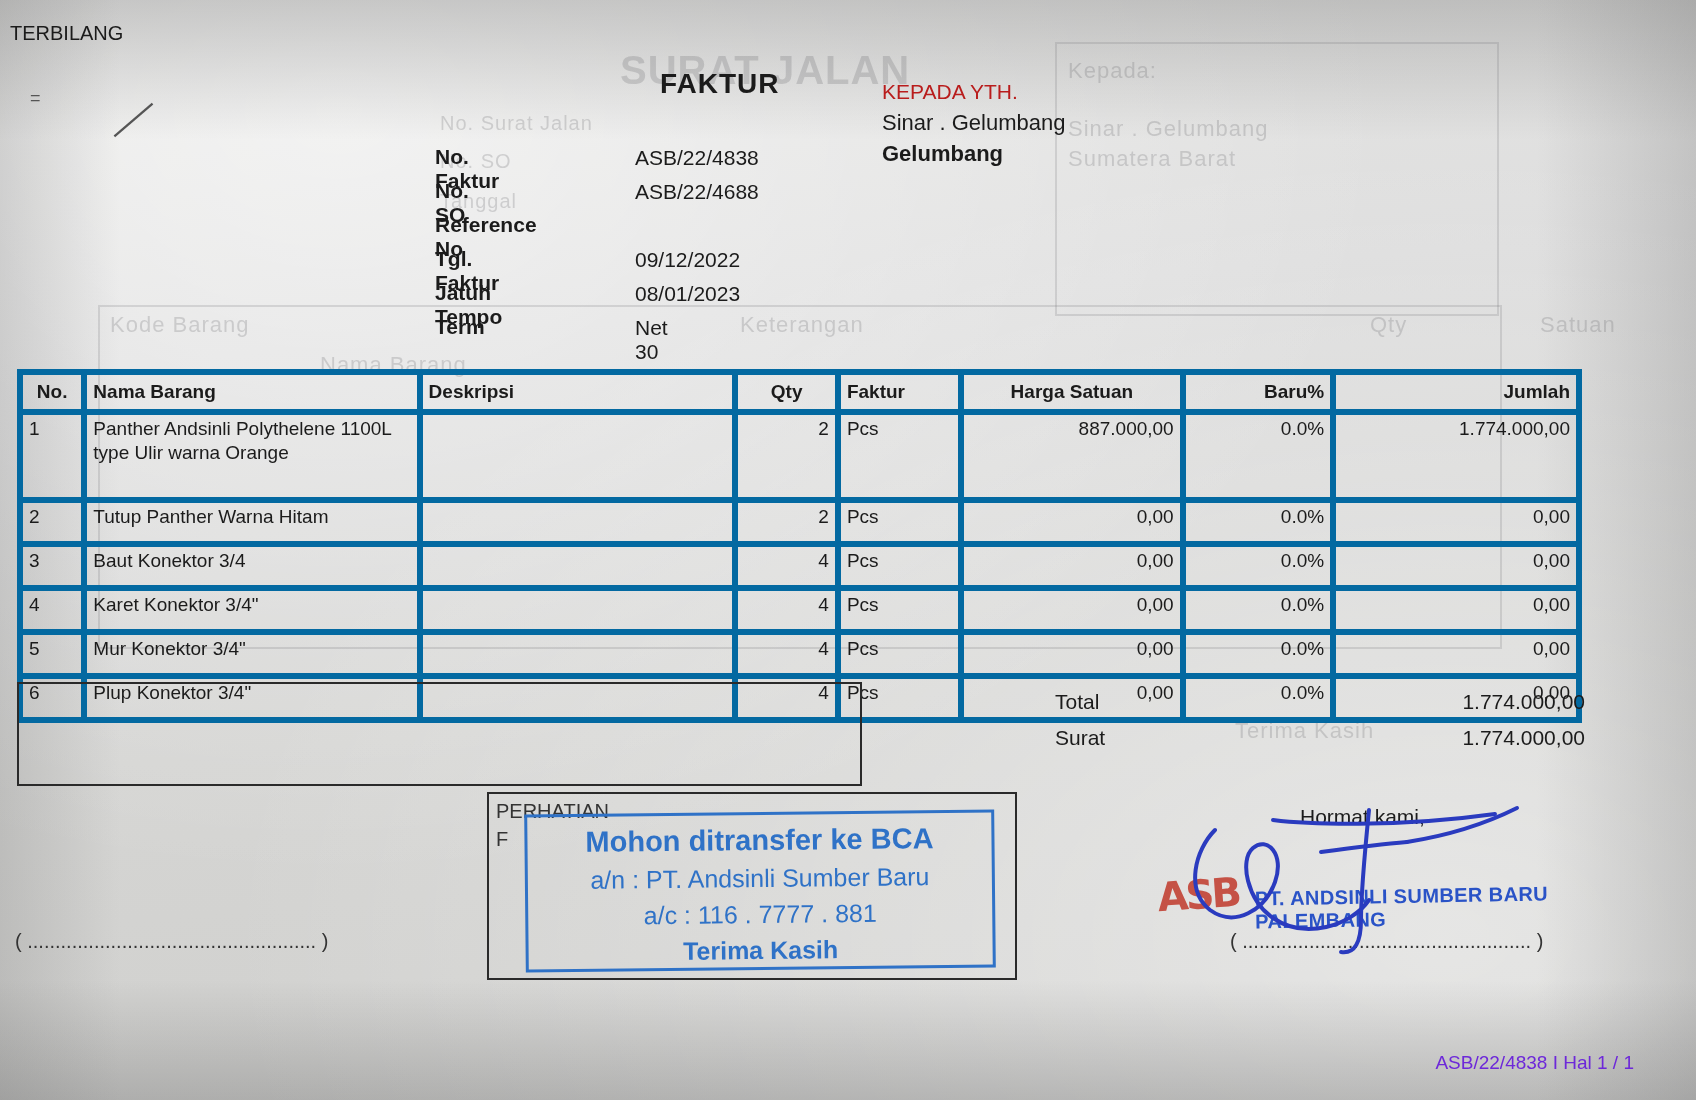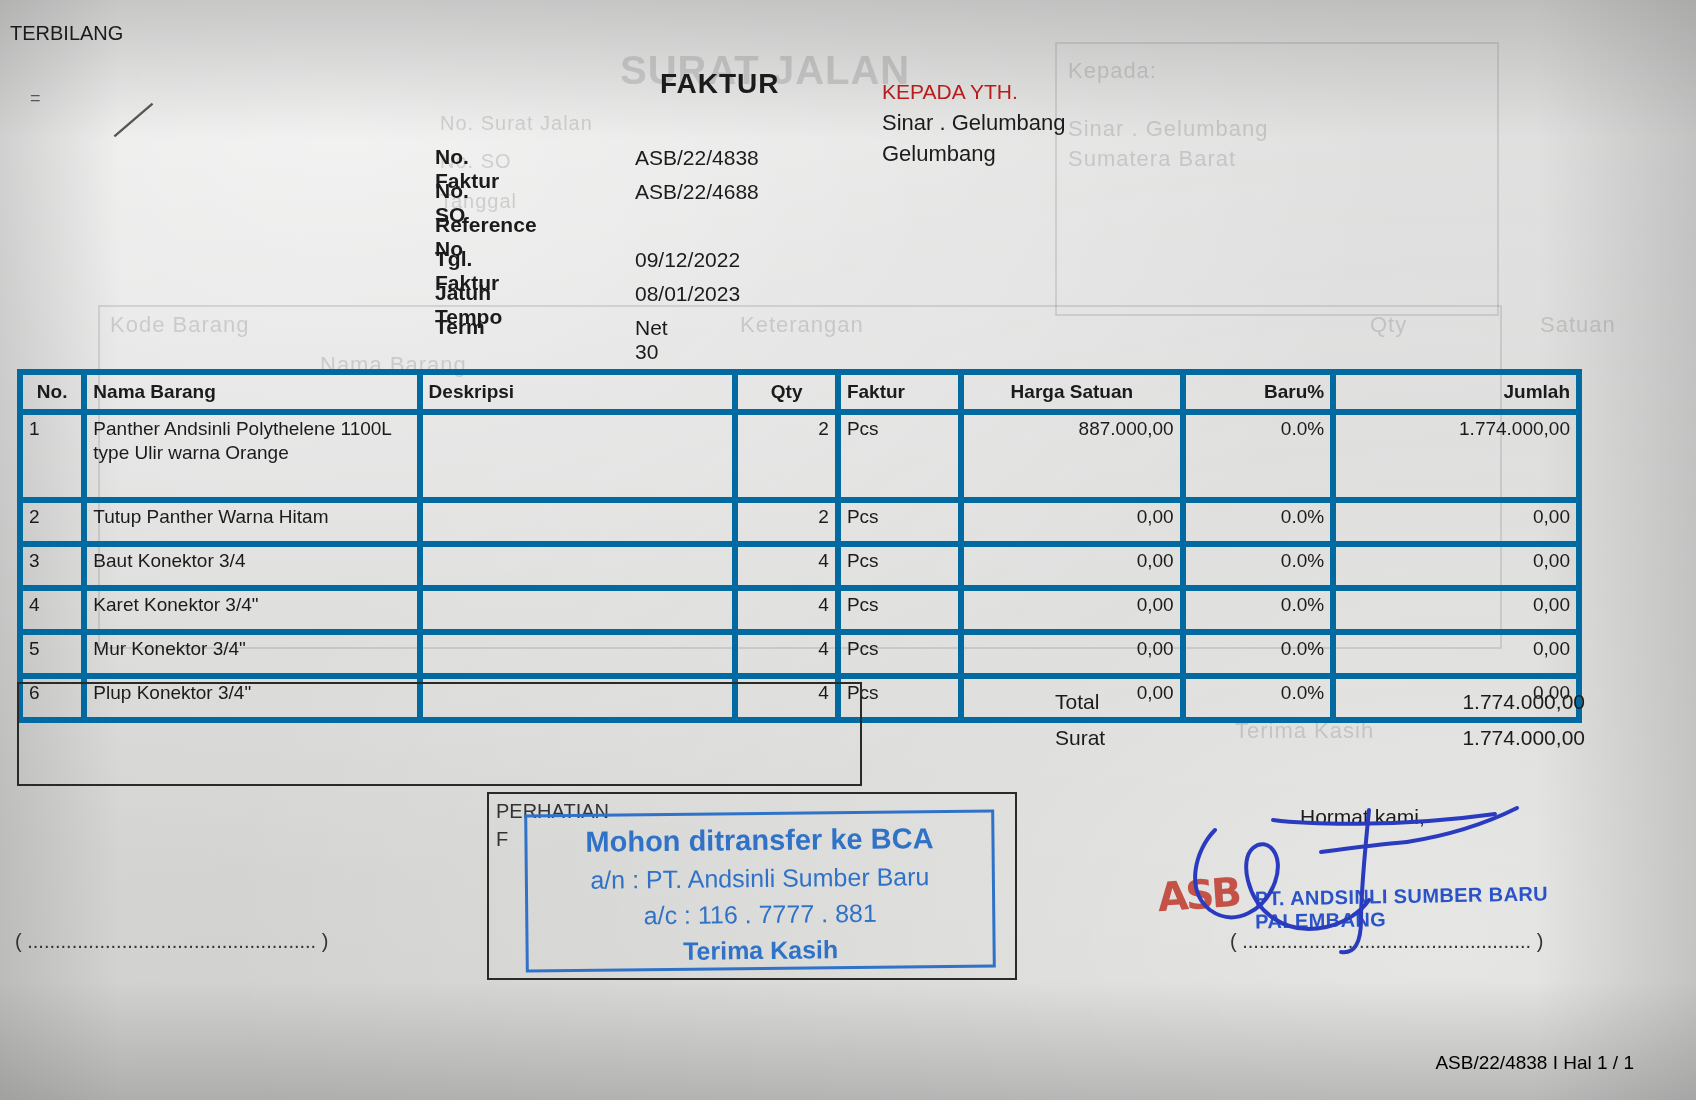--- a/index.html
+++ b/index.html
@@ -68,21 +68,21 @@
     font-weight: bold;
     letter-spacing: 1px;
   }
   .kepada-label {
     position: absolute;
     left: 882px; top: 80px;
     font-size: 21px;
     color: #b91c1c;
   }
   .kepada-l1 { position: absolute; left: 882px; top: 110px; font-size: 22px; }
-  .kepada-l2 { position: absolute; left: 882px; top: 141px; font-size: 22px; }
+  .kepada-l2 { position: absolute; left: 882px; top: 141px; font-size: 22px; font-weight: bold; }
 
   .meta { position: absolute; left: 435px; top: 145px; }
   .meta-row { position: relative; height: 34px; }
   .meta-k {
     position: absolute; left: 0; top: 0;
     font-size: 21px; font-weight: bold;
   }
   .meta-v {
     position: absolute; left: 200px; top: 1px;
     font-size: 21px;
@@ -198,21 +198,21 @@
     position: absolute; left: 1158px; top: 872px;
     width: 68px; height: 62px;
     color: #c0392b; font-weight: bold; font-size: 40px;
     font-family: "DejaVu Sans", sans-serif;
     letter-spacing: -3px;
     transform: rotate(-4deg);
     opacity: 0.85;
   }
   .footer-code {
     position: absolute; right: 62px; top: 1052px;
-    font-size: 19px; color: #000000; margin-left: 24px;
+    font-size: 19px; color: #6d28d9; margin-left: 24px;
   }
   .pin {
     position: absolute; left: 110px; top: 100px;
     width: 56px; height: 40px;
     pointer-events: none;
   }
   .corner-mark {
     position: absolute; left: 30px; top: 88px;
     font-size: 18px; color: #555;
   }

